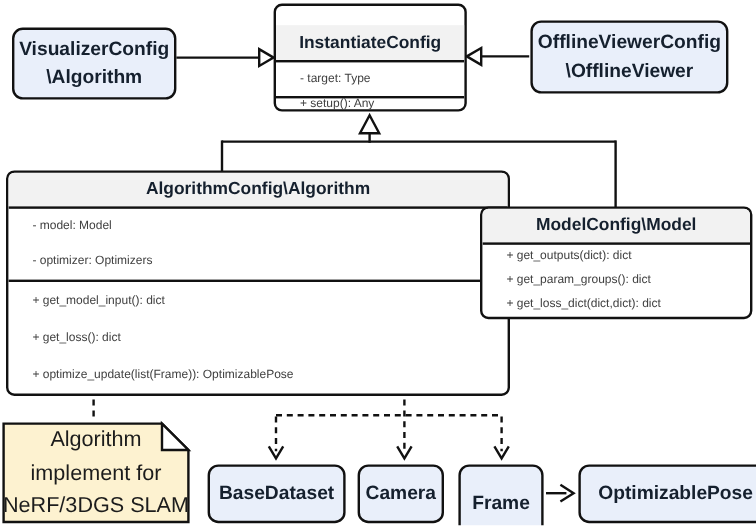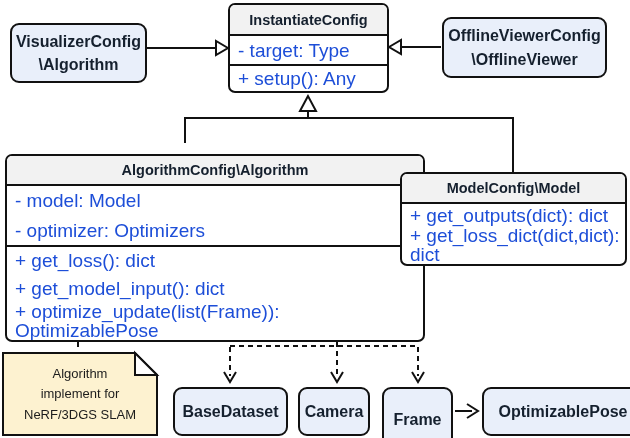--- a/index.html
+++ b/index.html
@@ -14,32 +14,32 @@
     display:flex;flex-direction:column;overflow:hidden;
   }
   .uml-header{
     background:#f2f2f2;border-bottom:2px solid #111111;
     display:flex;align-items:center;justify-content:center;
     font-weight:bold;color:#15202e;font-size:14.5px;flex:0 0 auto;
   }
   .uml-section{display:flex;flex-direction:column;justify-content:space-around;flex:1 1 auto;}
   .uml-section.divided{border-bottom:2px solid #111111;}
   .uml-row{
-    padding-left:8px;color:#1d4ed8;font-size:19px;line-height:1;
+    padding-left:20px;color:#404040;font-size:10px;line-height:1;
     display:flex;align-items:center;
   }
   .blue-box{
     background:#e9effa;border:2px solid #111111;border-radius:9px;
     display:flex;flex-direction:column;align-items:center;justify-content:center;
     font-weight:bold;color:#15202e;font-size:16px;line-height:1.45;text-align:center;
   }
   .note-text{
     position:absolute;z-index:2;display:flex;flex-direction:column;
     align-items:center;justify-content:center;text-align:center;
-    color:#1c1c1c;font-size:13px;line-height:1.55;background:transparent;
+    color:#1c1c1c;font-size:18px;line-height:1.55;background:transparent;
   }
 </style>
 </head>
 <body>
 
 <div id="canvas">
 
   <svg class="connectors" width="630" height="438" viewBox="0 0 630 438">
     <g stroke="#111111" stroke-width="2" fill="none">
 
@@ -70,56 +70,57 @@
       <polyline points="224,372 230,382 236,372"></polyline>
       <polyline points="331,372 337,382 343,372"></polyline>
       <polyline points="412,372 418,382 424,372"></polyline>
 
       <path d="M 3,353 L 135,353 L 157,375 L 157,435 L 3,435 Z" fill="#fdf2d0"></path>
       <path d="M 135,353 L 157,375 L 135,375 Z" fill="#ffffff"></path>
     </g>
   </svg>
 
   <div class="box uml-class" style="left:228px;top:3px;width:161px;height:90px;">
-    <div class="uml-header" style="height:29px;">InstantiateConfig</div>
+    <div class="uml-header" style="height:29px;margin-top:16px;">InstantiateConfig</div>
     <div class="uml-section divided" style="flex:0 0 28px;">
       <div class="uml-row" style="flex:1;">- target: Type</div>
     </div>
     <div class="uml-section">
       <div class="uml-row" style="flex:1;">+ setup(): Any</div>
     </div>
   </div>
 
   <div class="box blue-box" style="left:10px;top:23px;width:137px;height:60px;">
     <span>VisualizerConfig</span>
     <span>\Algorithm</span>
   </div>
 
   <div class="box blue-box" style="left:442px;top:17px;width:165px;height:61px;">
     <span>OfflineViewerConfig</span>
     <span>\OfflineViewer</span>
   </div>
 
-  <div class="box uml-class" style="left:5px;top:154px;width:420px;height:188px;">
+  <div class="box uml-class" style="left:5px;top:142px;width:420px;height:188px;">
     <div class="uml-header" style="height:28px;">AlgorithmConfig\Algorithm</div>
     <div class="uml-section divided" style="flex:0 0 59px;">
       <div class="uml-row" style="flex:1;">- model: Model</div>
       <div class="uml-row" style="flex:1;">- optimizer: Optimizers</div>
     </div>
     <div class="uml-section">
+      <div class="uml-row" style="flex:1;">+ get_model_input(): dict</div>
       <div class="uml-row" style="flex:1;">+ get_loss(): dict</div>
-      <div class="uml-row" style="flex:1;">+ get_model_input(): dict</div>
       <div class="uml-row" style="flex:1;">+ optimize_update(list(Frame)): OptimizablePose</div>
     </div>
   </div>
 
   <div class="box uml-class" style="left:400px;top:172px;width:227px;height:94px;">
     <div class="uml-header" style="height:28px;">ModelConfig\Model</div>
     <div class="uml-section">
       <div class="uml-row" style="flex:1;">+ get_outputs(dict): dict</div>
+      <div class="uml-row" style="flex:1;">+ get_param_groups(): dict</div>
       <div class="uml-row" style="flex:1;">+ get_loss_dict(dict,dict): dict</div>
     </div>
   </div>
 
   <div class="note-text" style="left:2px;top:352px;width:156px;height:85px;">
     <span>Algorithm</span>
     <span>implement for</span>
     <span>NeRF/3DGS SLAM</span>
   </div>
 

